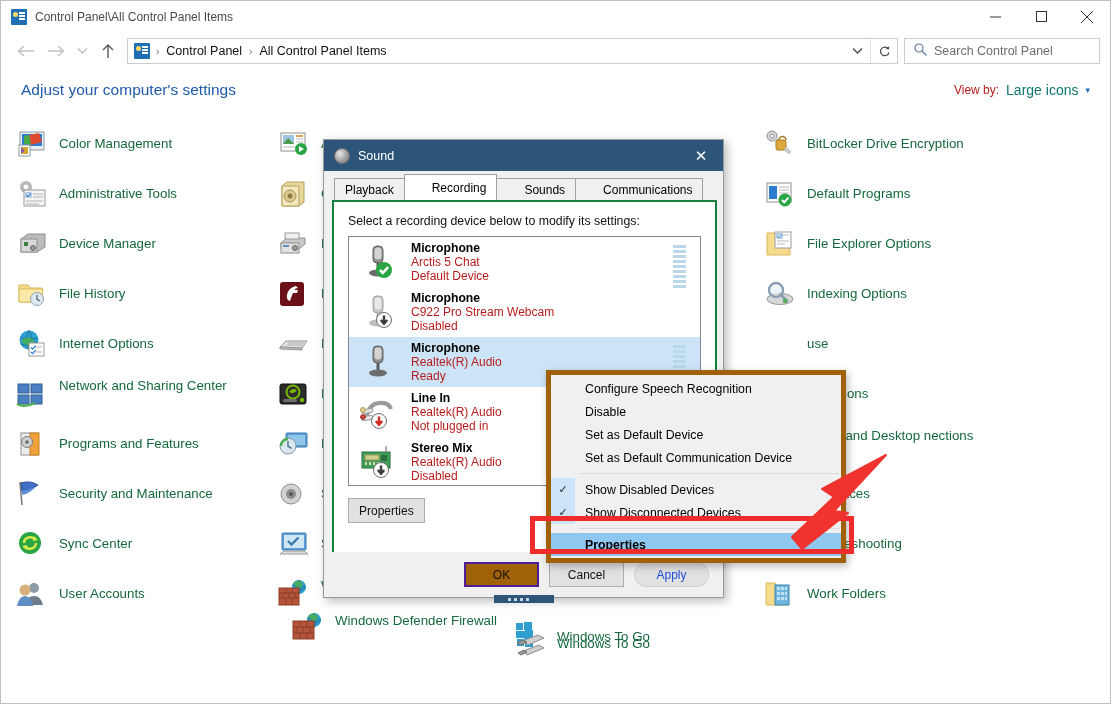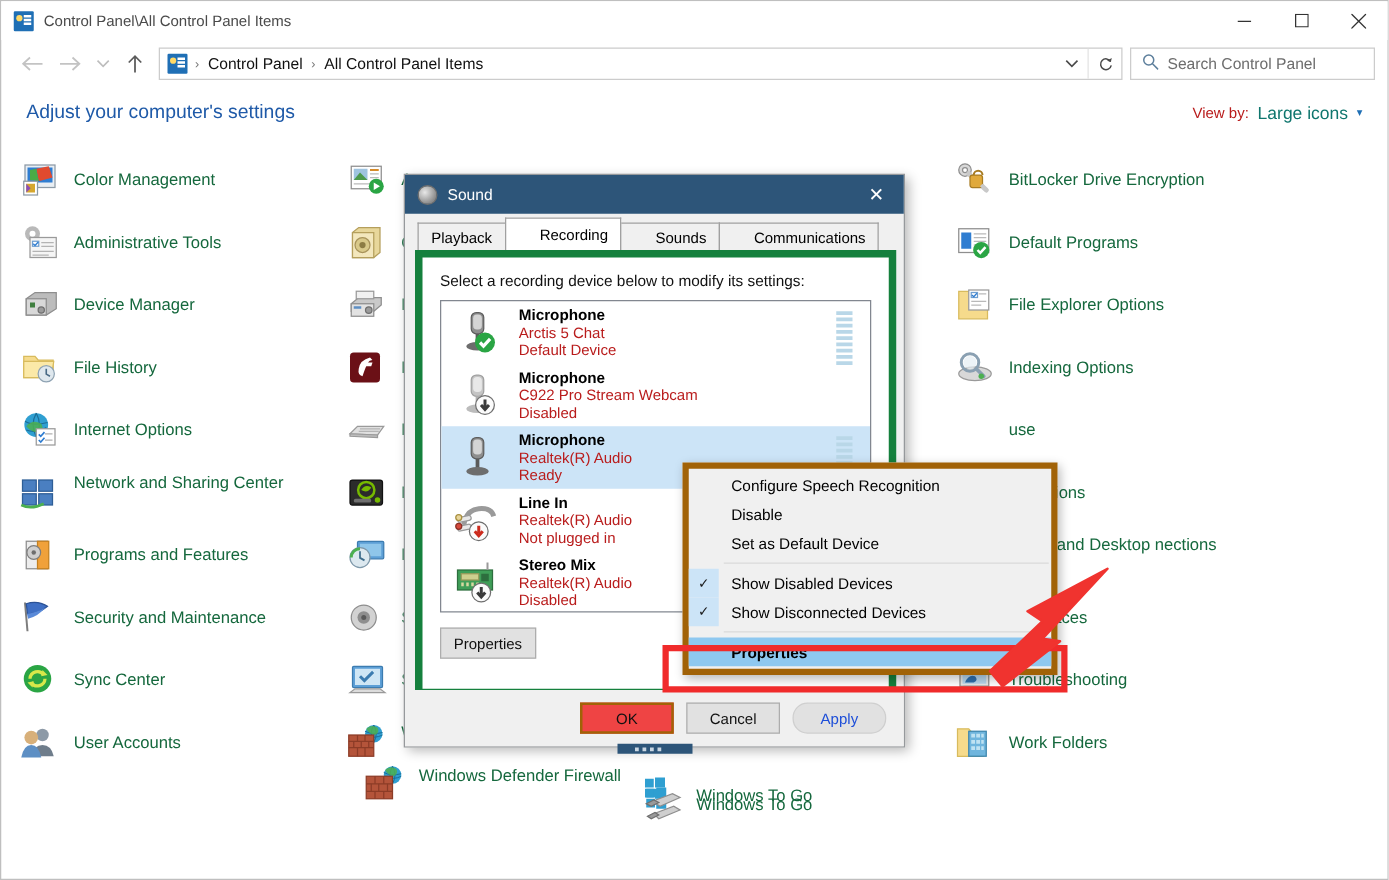--- a/index.html
+++ b/index.html
@@ -116,21 +116,21 @@
   .tab{
     height:22px;margin-top:2px;padding:0 10px;display:flex;align-items:center;font-size:12px;color:#000;
     background:#f0f0f0;border:1px solid #a0a0a0;border-bottom:none;
   }
   .tab + .tab{ margin-left:-1px;padding-left:27px; }
   .tab.active{
     height:26px;margin-top:-2px;background:#fff;font-weight:normal;z-index:5;position:relative;
     border-color:#a0a0a0;
   }
   .tabpane{
-    position:absolute;left:0;top:24px;width:385px;height:357px;background:#fff;border:6px solid #15803d;
+    position:absolute;left:0;top:24px;width:385px;height:357px;background:#fff;border:2px solid #15803d;
   }
   .tabpane .hint{ font-size:12.3px;color:#111;padding:12px 0 8px 14px;}
   .devlist{
     margin:0 14px; height:250px; border:1px solid #828790; background:#fff; overflow:hidden; position:relative;
   }
   .dev{ display:flex; align-items:center; height:50px; padding-left:10px; position:relative;}
   .dev.sel{ background:#cce4f7; }
   .dev .di{ width:44px;height:44px;flex:none;position:relative;margin-right:8px;}
   .dev .dt{ line-height:14px; }
   .dev .n{ font-size:12.2px;font-weight:bold;color:#000;}
@@ -144,21 +144,21 @@
   }
   .wbtn.ghost{ margin-left:auto; }
   #sound .footer{
     position:absolute; left:0; bottom:0; width:399px; height:45px; background:#f0f0f0;
     display:flex; align-items:center; justify-content:flex-end; padding-right:14px; gap:10px;
   }
   .fbtn{
     width:75px;height:25px;border:1px solid #adadad;background:#e1e1e1;font-size:12px;color:#111;
     display:flex;align-items:center;justify-content:center;
   }
-  .fbtn.primary{ border:2px solid #a16207; background:#ef4444; }
+  .fbtn.primary{ border:2px solid #4c1d95; background:#a16207; }
   .fbtn.disabled{ color:#1d4ed8; background:#e1e1e1; border-color:#cfcfcf;border-radius:12px;}
   .resize-grip{
     position:absolute;left:50%;transform:translateX(-50%);bottom:-6px;width:60px;height:8px;
     background:#2d5579;
   }
   .resize-grip::after{
     content:"";position:absolute;left:14px;top:3px;width:3px;height:3px;background:#c9d6e2;
     box-shadow:6px 0 0 #c9d6e2, 12px 0 0 #c9d6e2, 18px 0 0 #c9d6e2;
   }
   
@@ -839,20 +839,21 @@
       <div class="fbtn">Cancel</div>
       <div class="fbtn disabled">Apply</div>
     </div>
     <div class="resize-grip"></div>
   </div>
 
   <div id="ctxmenu">
     <div class="mi">Configure Speech Recognition</div>
     <div class="mi">Disable</div>
     <div class="mi">Set as Default Device</div>
+    <div class="mi">Set as Default Communication Device</div>
     <div class="msep"></div>
     <div class="mi checked">
       <span class="ck">✓</span>
       <span>Show Disabled Devices</span>
     </div>
     <div class="mi checked">
       <span class="ck">✓</span>
       <span>Show Disconnected Devices</span>
     </div>
     <div class="msep"></div>

